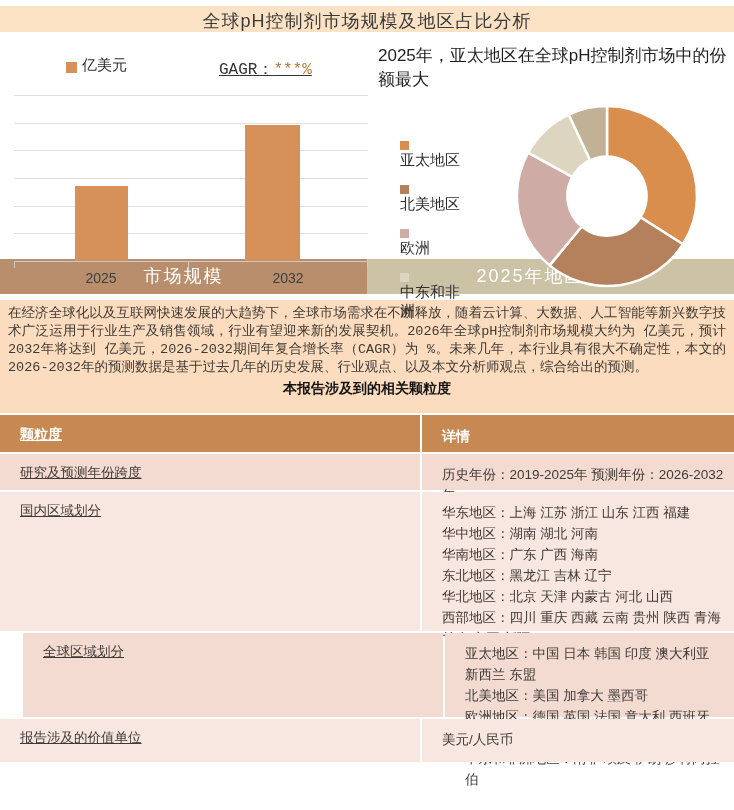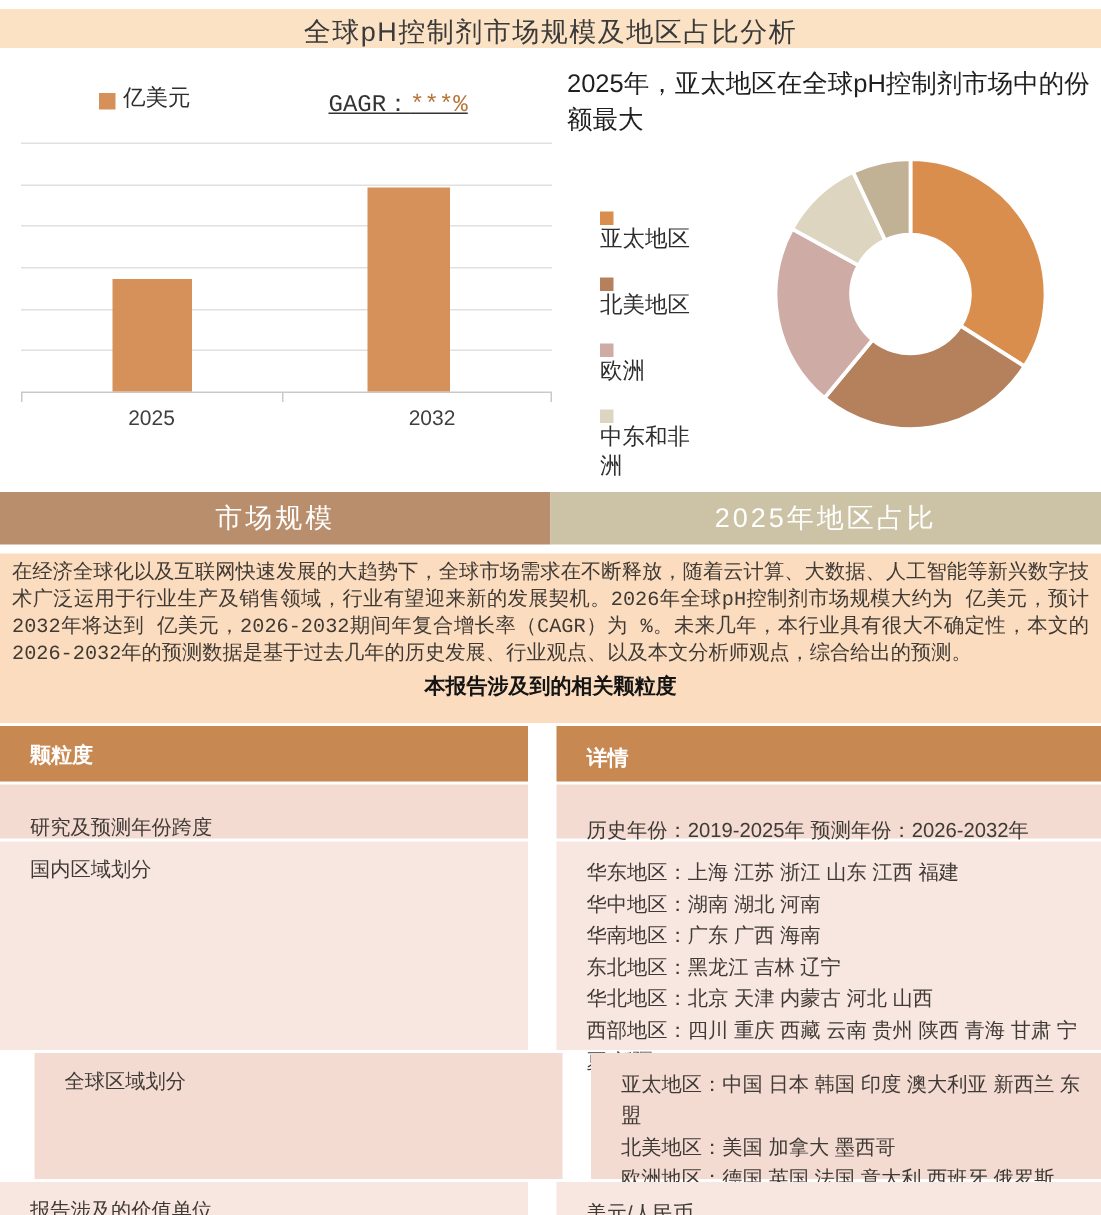--- a/index.html
+++ b/index.html
@@ -6,21 +6,21 @@
   html,body { width:734px; height:810px; background:#ffffff; overflow:hidden;
               font-family:"Liberation Sans","DejaVu Sans",sans-serif; }
 
   .page { width:734px; height:810px; position:relative; background:#fff; }
 
   
   .title-bar { margin-top:6px; height:26px; background:#FBE2C4; text-align:center;
                line-height:30px; font-size:18px; color:#3a3a3a; letter-spacing:1px; }
 
   
-  .charts { position:relative; height:296px; background:#fff; }
+  .charts { position:relative; height:227px; background:#fff; }
 
   
   .bar-legend-sq { position:absolute; left:66px; top:30px; width:11px; height:11px; }
   .bar-legend-label { position:absolute; left:82px; top:24px; font-size:15px; color:#2e2e2e; }
   .cagr { position:absolute; left:219px; top:27px; font-size:16px; color:#333;
           font-family:"Liberation Mono","DejaVu Sans Mono",monospace;text-decoration:underline; }
   .cagr .stars { color:#b5763b; }
   .plot { position:absolute; left:14px; top:63px; width:354px; height:167px;
           border-bottom:1px solid #c9c9c9; }
   .gridline { position:absolute; left:0; width:100%; height:1px; background:#e0e0e0; }
@@ -48,30 +48,30 @@
   .tab.left { background:#b98e6c; }
   .tab.right { background:#ccc3a7; }
 
   
   .para-section { margin-top:6px; height:113px; background:#fcdcbe; padding:5px 8px 0 8px; }
   .para-text { font-size:13.5px; line-height:18px; color:#3f3a35; text-align:justify;font-family:Liberation Mono, monospace; }
   .table-title { margin-top:3px; text-align:center; font-size:14px; font-weight:bold; color:#141414; }
 
   
   .trow { display:flex; margin-top:2px; }
-  .tcell-l { width:352px; margin-right:19px; padding:10px 10px 0 20px;
-             font-size:13.5px; color:#3f3a35; }
+  .tcell-l { width:420px; margin-right:2px; padding:10px 10px 0 20px;
+             font-size:13.5px; color:#3f3a35;text-decoration:underline; }
   .tcell-r { flex:1; padding:10px 10px 0 20px; font-size:13.5px; color:#3f3a35;
              line-height:21px; white-space:pre-line; }
   .thead { height:37px; }
   .thead .tcell-l, .thead .tcell-r { background:#c88852; color:#ffffff; font-weight:bold;
              font-size:14px; padding-top:11px; }
   .r-odd  .tcell-l, .r-odd  .tcell-r { background:#f3dbd2; }
   .r-even .tcell-l, .r-even .tcell-r { background:#f8e6e0; }
-  .row1 { height:36px; } .row1 .tcell-l, .row1 .tcell-r { padding-top:20px; }
+  .row1 { height:36px; } .row1 .tcell-l, .row1 .tcell-r { padding-top:10px; }
   .row2 { height:139px; }
   .row3 { height:84px;padding-left:23px; }
   .row4 { height:43px; }
 </style>
 </head>
 <body>
 
 <div class="page">
 
   <div class="title-bar">全球pH控制剂市场规模及地区占比分析</div>

